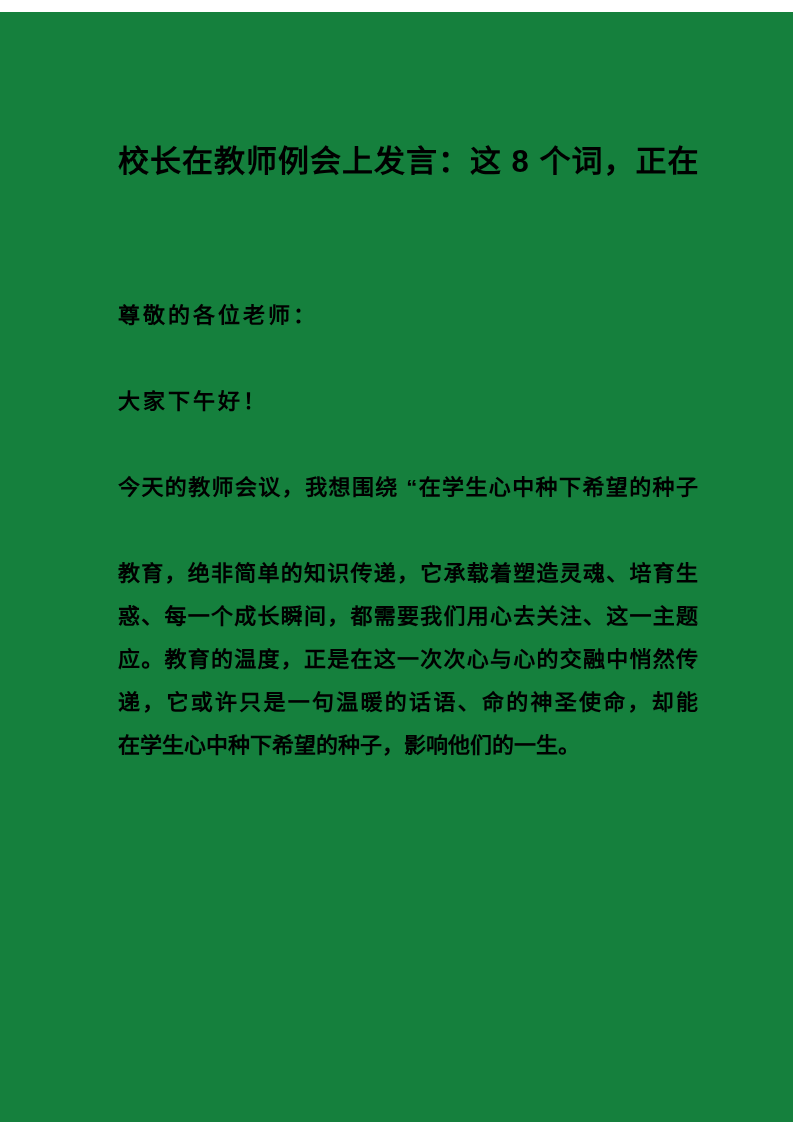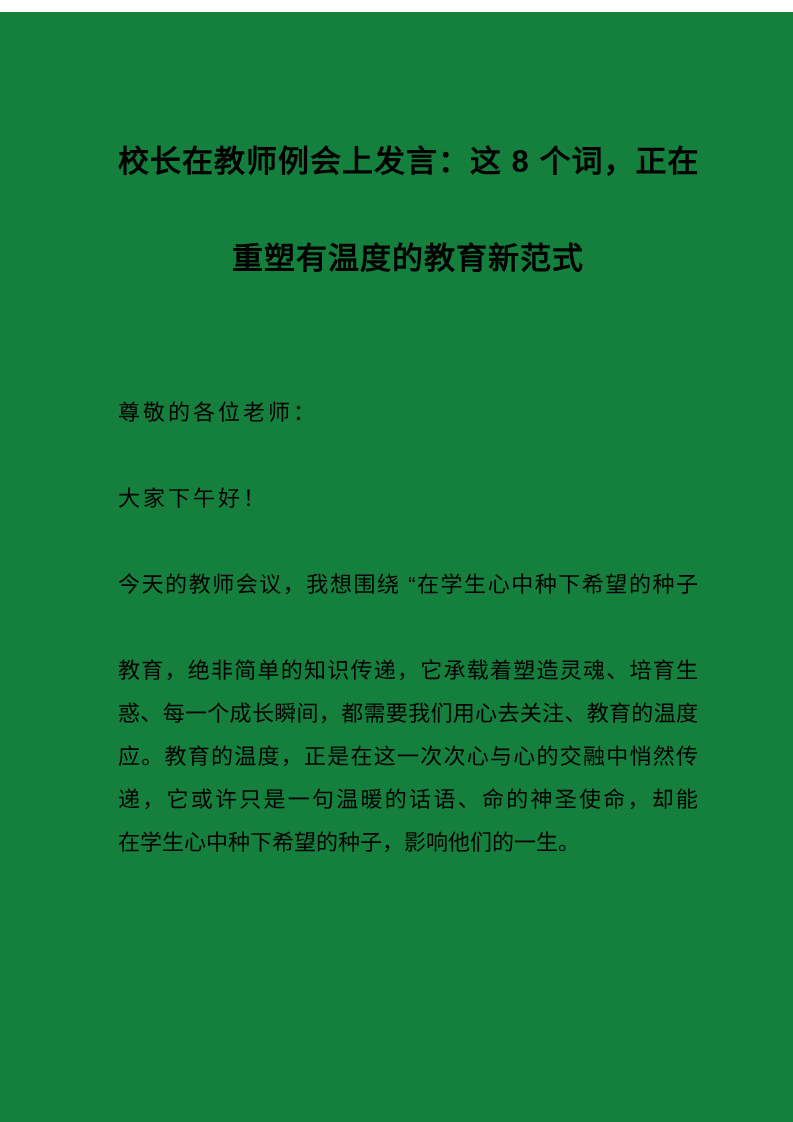--- a/index.html
+++ b/index.html
@@ -34,21 +34,21 @@
   }
   .title-line {
     line-height: 97px;
     text-align: center;
     white-space: nowrap;
   }
   
   .para {
     margin: 0 0 43px 0;
     font-size: 22px;
-    font-weight: 400;
+    font-weight: 700;
     color: #000000;
   }
   .para:last-child { margin-bottom: 0; }
   .bline {
     line-height: 43px;
     text-align: justify;
     text-align-last: justify;
   }
   .bline.final {
     text-align-last: left;
@@ -59,37 +59,36 @@
   }
 </style>
 </head>
 <body>
 
 <div class="page">
   <div class="content">
 
     <div class="doc-title">
       <div class="title-line">校长在教师例会上发言：这 8 个词，正在</div>
-      <div class="title-line">重塑有温度的教育新范式</div>
     </div>
 
     <div class="para single">
       <div class="bline final">尊敬的各位老师：</div>
     </div>
 
     <div class="para single">
       <div class="bline final">大家下午好！</div>
     </div>
 
     <div class="para">
       <div class="bline">今天的教师会议，我想围绕 “在学生心中种下希望的种子</div>
     </div>
 
     <div class="para">
       <div class="bline">教育，绝非简单的知识传递，它承载着塑造灵魂、培育生</div>
-      <div class="bline">惑、每一个成长瞬间，都需要我们用心去关注、教育的温度</div>
+      <div class="bline">惑、每一个成长瞬间，都需要我们用心去关注、这一主题</div>
       <div class="bline">应。教育的温度，正是在这一次次心与心的交融中悄然传</div>
       <div class="bline">递，它或许只是一句温暖的话语、命的神圣使命，却能</div>
       <div class="bline final">在学生心中种下希望的种子，影响他们的一生。</div>
     </div>
 
   </div>
 </div>
 
 </body></html>

